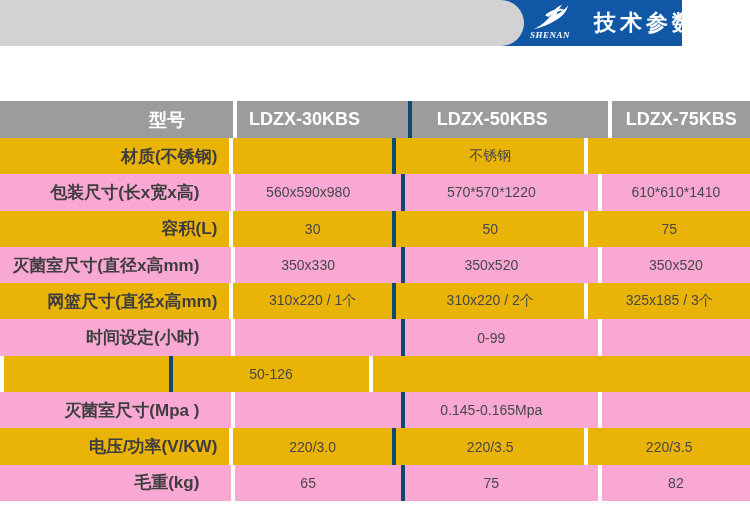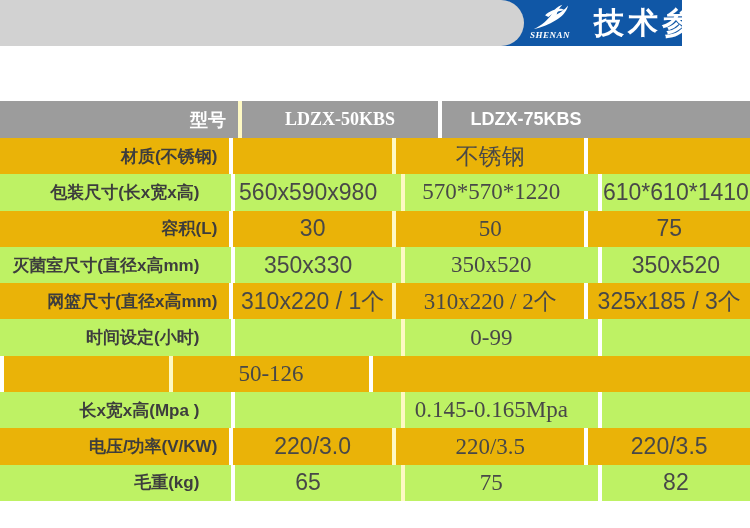--- a/index.html
+++ b/index.html
@@ -15,38 +15,38 @@
     background:#d2d2d2;border-radius:0 23px 23px 0;
   }
   .logo{position:absolute;top:3px;left:522px;width:56px;height:42px;text-align:center;}
   .logo svg{display:block;margin:0 auto;}
   .logo-text{
     display:block;margin-top:-1px;color:#ffffff;font-family:"Liberation Serif",serif;
     font-style:italic;font-weight:bold;font-size:9px;letter-spacing:.5px;line-height:10px;
   }
   .banner-title{
     position:absolute;top:0;left:594px;height:46px;line-height:46px;
-    color:#ffffff;font-size:30px;font-weight:bold;letter-spacing:4px;white-space:nowrap;
+    color:#ffffff;font-size:22px;font-weight:bold;letter-spacing:4px;white-space:nowrap;
   }
 
   
   .spec-table{position:absolute;top:101px;left:0;width:750px;}
   .trow{display:flex;width:750px;}
-  .trow.thead{height:37px;background:#9c9c9c;}
+  .trow.thead{height:37px;background:#9c9c9c;gap:36px;}
   .trow.tdata{height:36.3px;background:#eab308;}
-  .trow.tdata.shade{background:#bef264;gap:20px;}
+  .trow.tdata.shade{background:#f9a8d4;gap:20px;}
   .cell{display:flex;align-items:center;box-sizing:border-box;}
   .c0{width:238px;justify-content:flex-end;padding-right:12px;}
   .c1{width:169px;justify-content:center;border-left:4px solid #ffffff;}
-  .c2{width:200px;justify-content:center;border-left:4px solid #fef9c3;font-family:Liberation Serif, serif;}
+  .c2{width:200px;justify-content:center;border-left:4px solid #0c4a6e;}
   .c3{width:172px;justify-content:center;border-left:4px solid #ffffff;text-align:right;}
   .thead .cell{color:#ffffff;font-weight:bold;font-size:18px;}
   .thead .c0{font-size:18px;}
   .tdata .c0{color:#3d3d3d;font-weight:bold;font-size:17px;white-space:nowrap;}
-  .tdata .c1,.tdata .c2,.tdata .c3{color:#484848;font-size:23px;white-space:nowrap;}
+  .tdata .c1,.tdata .c2,.tdata .c3{color:#484848;font-size:14px;white-space:nowrap;}
 </style>
 </head>
 <body>
 
 <div id="screen">
 
   <div class="banner">
     <div class="banner-graybar"></div>
     <div class="logo">
       <svg width="40" height="28" viewBox="0 0 48 34">
@@ -55,20 +55,21 @@
       </svg>
       <span class="logo-text">SHENAN</span>
     </div>
     <div class="banner-title">技术参数</div>
   </div>
 
   <div class="spec-table">
 
     <div class="trow thead">
       <div class="cell c0">型号</div>
+      <div class="cell c1">LDZX-30KBS</div>
       <div class="cell c2">LDZX-50KBS</div>
       <div class="cell c3">LDZX-75KBS</div>
     </div>
 
     <div class="trow tdata">
       <div class="cell c0">材质(不锈钢)</div>
       <div class="cell c1"></div>
       <div class="cell c2">不锈钢</div>
       <div class="cell c3"></div>
     </div>
@@ -108,21 +109,21 @@
       <div class="cell c3"></div>
     </div>
 
     <div class="trow tdata">
       <div class="cell c1"></div>
       <div class="cell c2">50-126</div>
       <div class="cell c3"></div>
     </div>
 
     <div class="trow tdata shade">
-      <div class="cell c0">长x宽x高(Mpa )</div>
+      <div class="cell c0">灭菌室尺寸(Mpa )</div>
       <div class="cell c1"></div>
       <div class="cell c2">0.145-0.165Mpa</div>
       <div class="cell c3"></div>
     </div>
 
     <div class="trow tdata">
       <div class="cell c0">电压/功率(V/KW)</div>
       <div class="cell c1">220/3.0</div>
       <div class="cell c2">220/3.5</div>
       <div class="cell c3">220/3.5</div>

